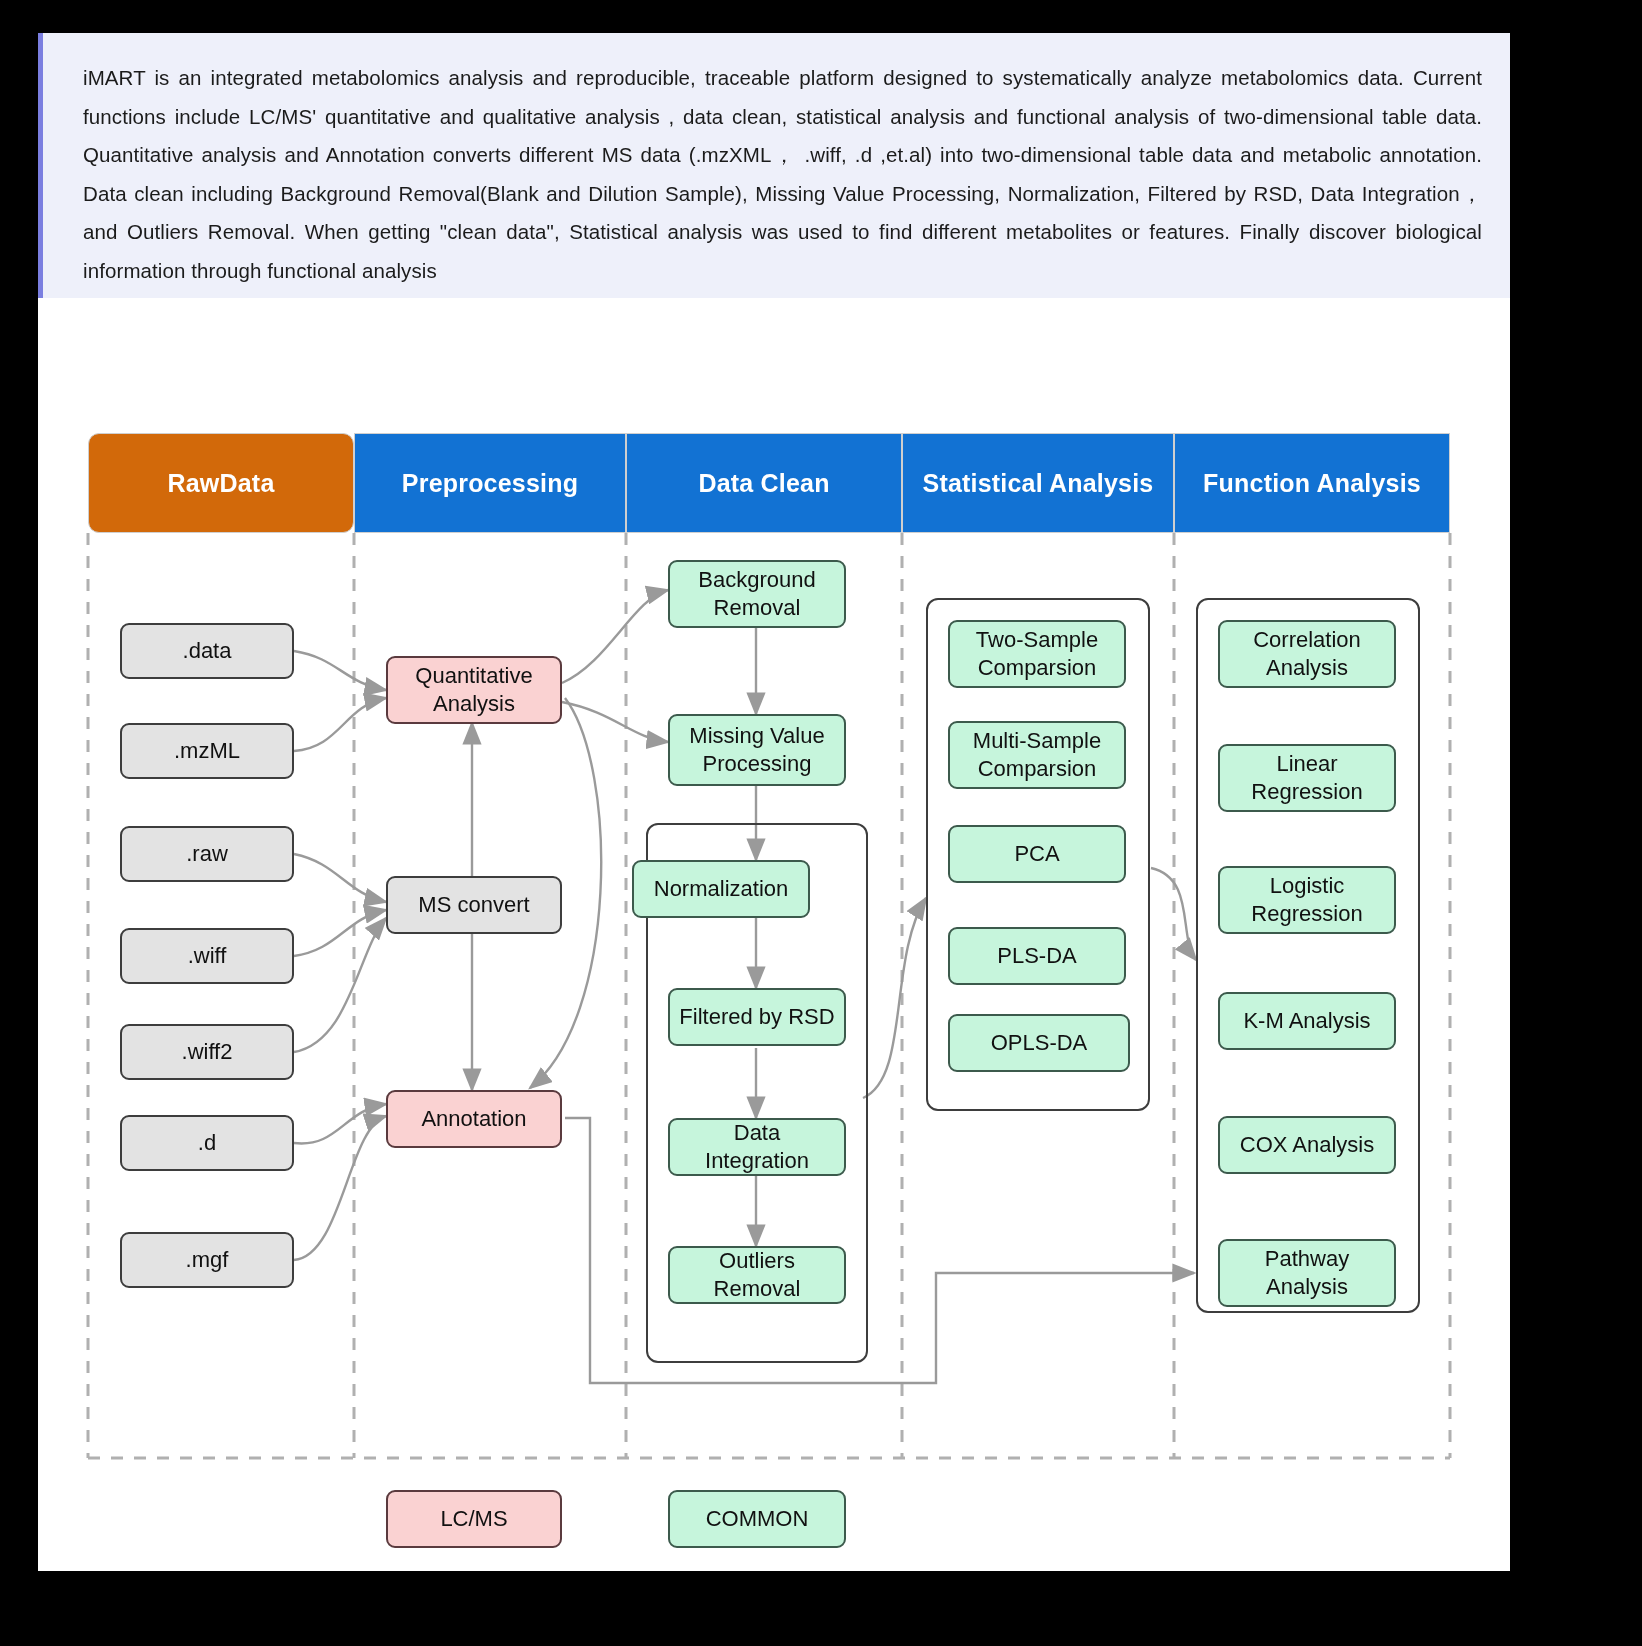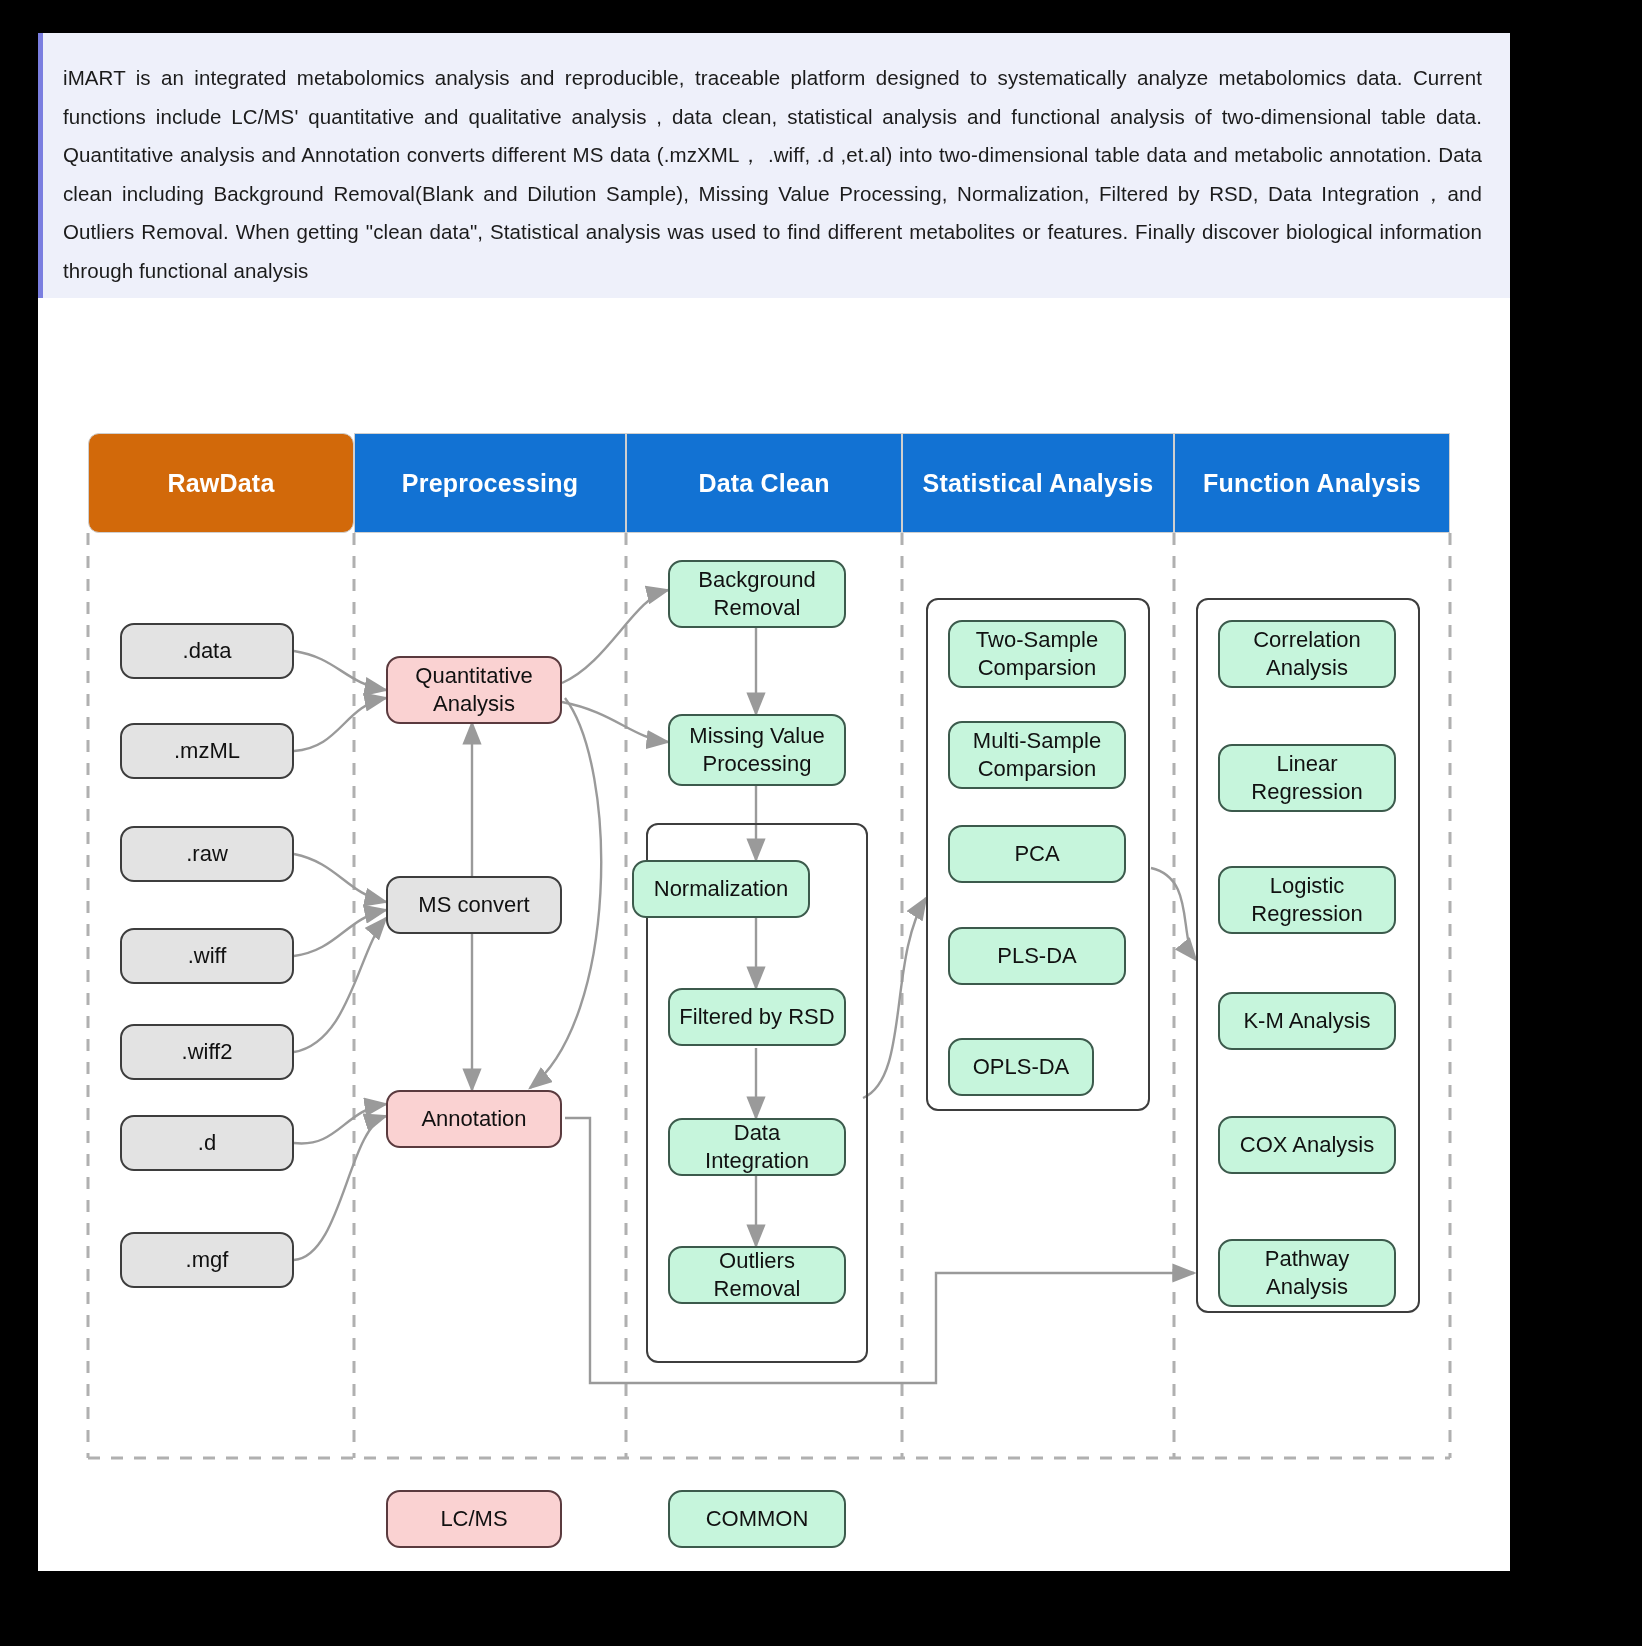--- a/index.html
+++ b/index.html
@@ -30,21 +30,21 @@
     background: #ffffff;
     overflow: hidden;
   }
   
   .info-banner {
     position: absolute;
     left: 0px; top: 0px;
     width: 1472px; height: 265px;
     background: #eef0fa;
     border-left: 5px solid #7b7fe0;
-    padding: 26px 28px 20px 20px;
+    padding: 26px 28px 20px 40px;
   }
   .info-text {
     font-size: 20.5px;
     line-height: 38.5px;
     color: #1b1b1b;
     text-align: justify;
     text-justify: inter-word;
     font-family: "Liberation Sans", sans-serif;
     letter-spacing: 0.1px;
   }
@@ -74,21 +74,21 @@
     border: 1px solid #cfcfcf;
     font-family: "Liberation Sans", sans-serif;
   }
   
   .node {
     position: absolute;
     display: flex;
     align-items: center;
     justify-content: center;
     text-align: center;
-    border-radius: 14px;
+    border-radius: 9px;
     font-size: 22px;
     line-height: 28px;
     color: #111111;
     font-family: "Liberation Sans", sans-serif;
     white-space: pre-line;
     padding: 2px 4px;
   }
   .node.grey  { background: #e3e3e3; border: 2px solid #3d3d3d; }
   .node.pink  { background: #fad2d2; border: 2px solid #5a3a3e; }
   .node.green { background: #c6f5dc; border: 2px solid #3c5a4c; }
@@ -223,21 +223,21 @@
 Removal</span></div>
 
       <div class="group-box" style="left:888px; top:300px; width:224px; height:513px;"></div>
 
       <div class="node green" style="left:910px; top:322px; width:178px; height:68px;"><span>Two-Sample
 Comparsion</span></div>
       <div class="node green" style="left:910px; top:423px; width:178px; height:68px;"><span>Multi-Sample
 Comparsion</span></div>
       <div class="node green" style="left:910px; top:527px; width:178px; height:58px;"><span>PCA</span></div>
       <div class="node green" style="left:910px; top:629px; width:178px; height:58px;"><span>PLS-DA</span></div>
-      <div class="node green" style="left:910px; top:740px; width:146px; height:58px;"><span>OPLS-DA</span></div>
+      <div class="node green" style="left:910px; top:716px; width:182px; height:58px;"><span>OPLS-DA</span></div>
 
       <div class="group-box" style="left:1158px; top:300px; width:224px; height:715px;"></div>
 
       <div class="node green" style="left:1180px; top:322px; width:178px; height:68px;"><span>Correlation
 Analysis</span></div>
       <div class="node green" style="left:1180px; top:446px; width:178px; height:68px;"><span>Linear
 Regression</span></div>
       <div class="node green" style="left:1180px; top:568px; width:178px; height:68px;"><span>Logistic
 Regression</span></div>
       <div class="node green" style="left:1180px; top:694px; width:178px; height:58px;"><span>K-M Analysis</span></div>

